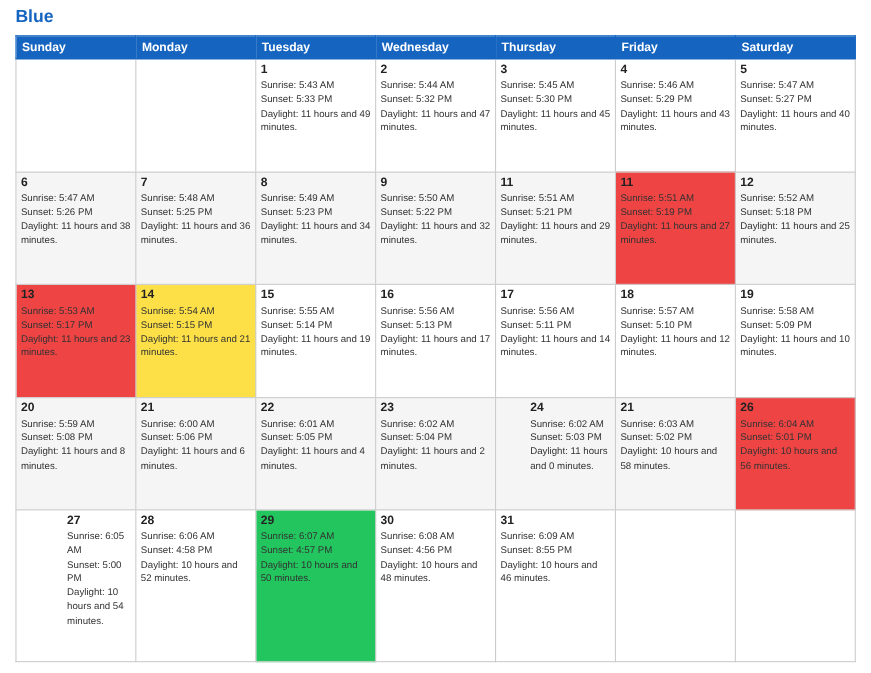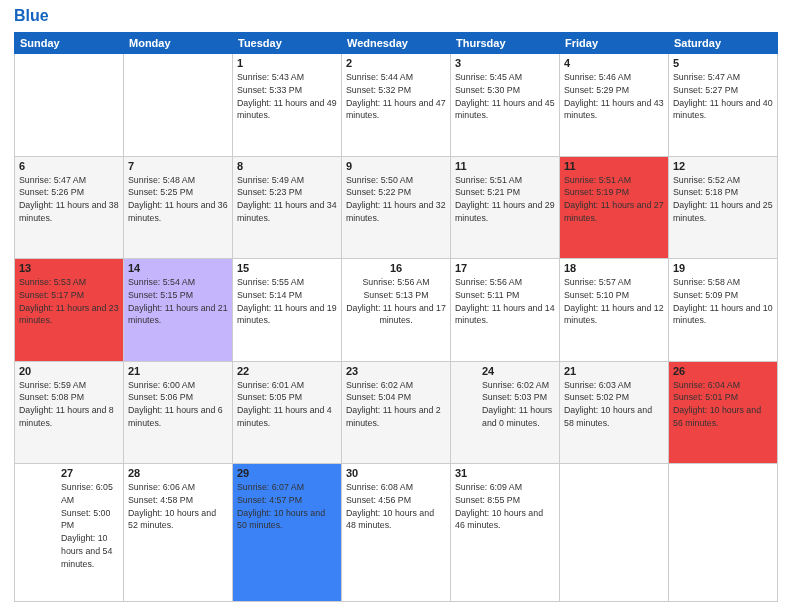--- a/index.html
+++ b/index.html
@@ -203,33 +203,33 @@
 Daylight: 11 hours and 25 minutes.</div>
           </td>
         </tr>
         <tr>
           <td style="background: #ef4444;">
             <div class="day-num">13</div>
             <div class="day-detail" style="white-space: pre-line;">Sunrise: 5:53 AM
 Sunset: 5:17 PM
 Daylight: 11 hours and 23 minutes.</div>
           </td>
-          <td style="background: #c4b5fd; margin-left: 20px;">
+          <td style="background: #fde047; margin-left: 20px;">
             <div class="day-num">14</div>
             <div class="day-detail" style="white-space: pre-line;">Sunrise: 5:54 AM
 Sunset: 5:15 PM
 Daylight: 11 hours and 21 minutes.</div>
           </td>
           <td style="background: rgb(255, 255, 255);">
             <div class="day-num">15</div>
             <div class="day-detail" style="white-space: pre-line;">Sunrise: 5:55 AM
 Sunset: 5:14 PM
 Daylight: 11 hours and 19 minutes.</div>
           </td>
-          <td style="background: rgb(255, 255, 255); text-align: center;">
+          <td style="background: rgb(255, 255, 255);">
             <div class="day-num">16</div>
             <div class="day-detail" style="white-space: pre-line;">Sunrise: 5:56 AM
 Sunset: 5:13 PM
 Daylight: 11 hours and 17 minutes.</div>
           </td>
           <td style="background: rgb(255, 255, 255);">
             <div class="day-num">17</div>
             <div class="day-detail" style="white-space: pre-line;">Sunrise: 5:56 AM
 Sunset: 5:11 PM
 Daylight: 11 hours and 14 minutes.</div>
@@ -297,21 +297,21 @@
             <div class="day-detail" style="white-space: pre-line;">Sunrise: 6:05 AM
 Sunset: 5:00 PM
 Daylight: 10 hours and 54 minutes.</div>
           </td>
           <td style="background: rgb(255, 255, 255);">
             <div class="day-num">28</div>
             <div class="day-detail" style="white-space: pre-line;">Sunrise: 6:06 AM
 Sunset: 4:58 PM
 Daylight: 10 hours and 52 minutes.</div>
           </td>
-          <td style="background: #3b82f6;">
+          <td style="background: #22c55e;">
             <div class="day-num">29</div>
             <div class="day-detail" style="white-space: pre-line;">Sunrise: 6:07 AM
 Sunset: 4:57 PM
 Daylight: 10 hours and 50 minutes.</div>
           </td>
           <td style="background: rgb(255, 255, 255);">
             <div class="day-num">30</div>
             <div class="day-detail" style="white-space: pre-line;">Sunrise: 6:08 AM
 Sunset: 4:56 PM
 Daylight: 10 hours and 48 minutes.</div>

